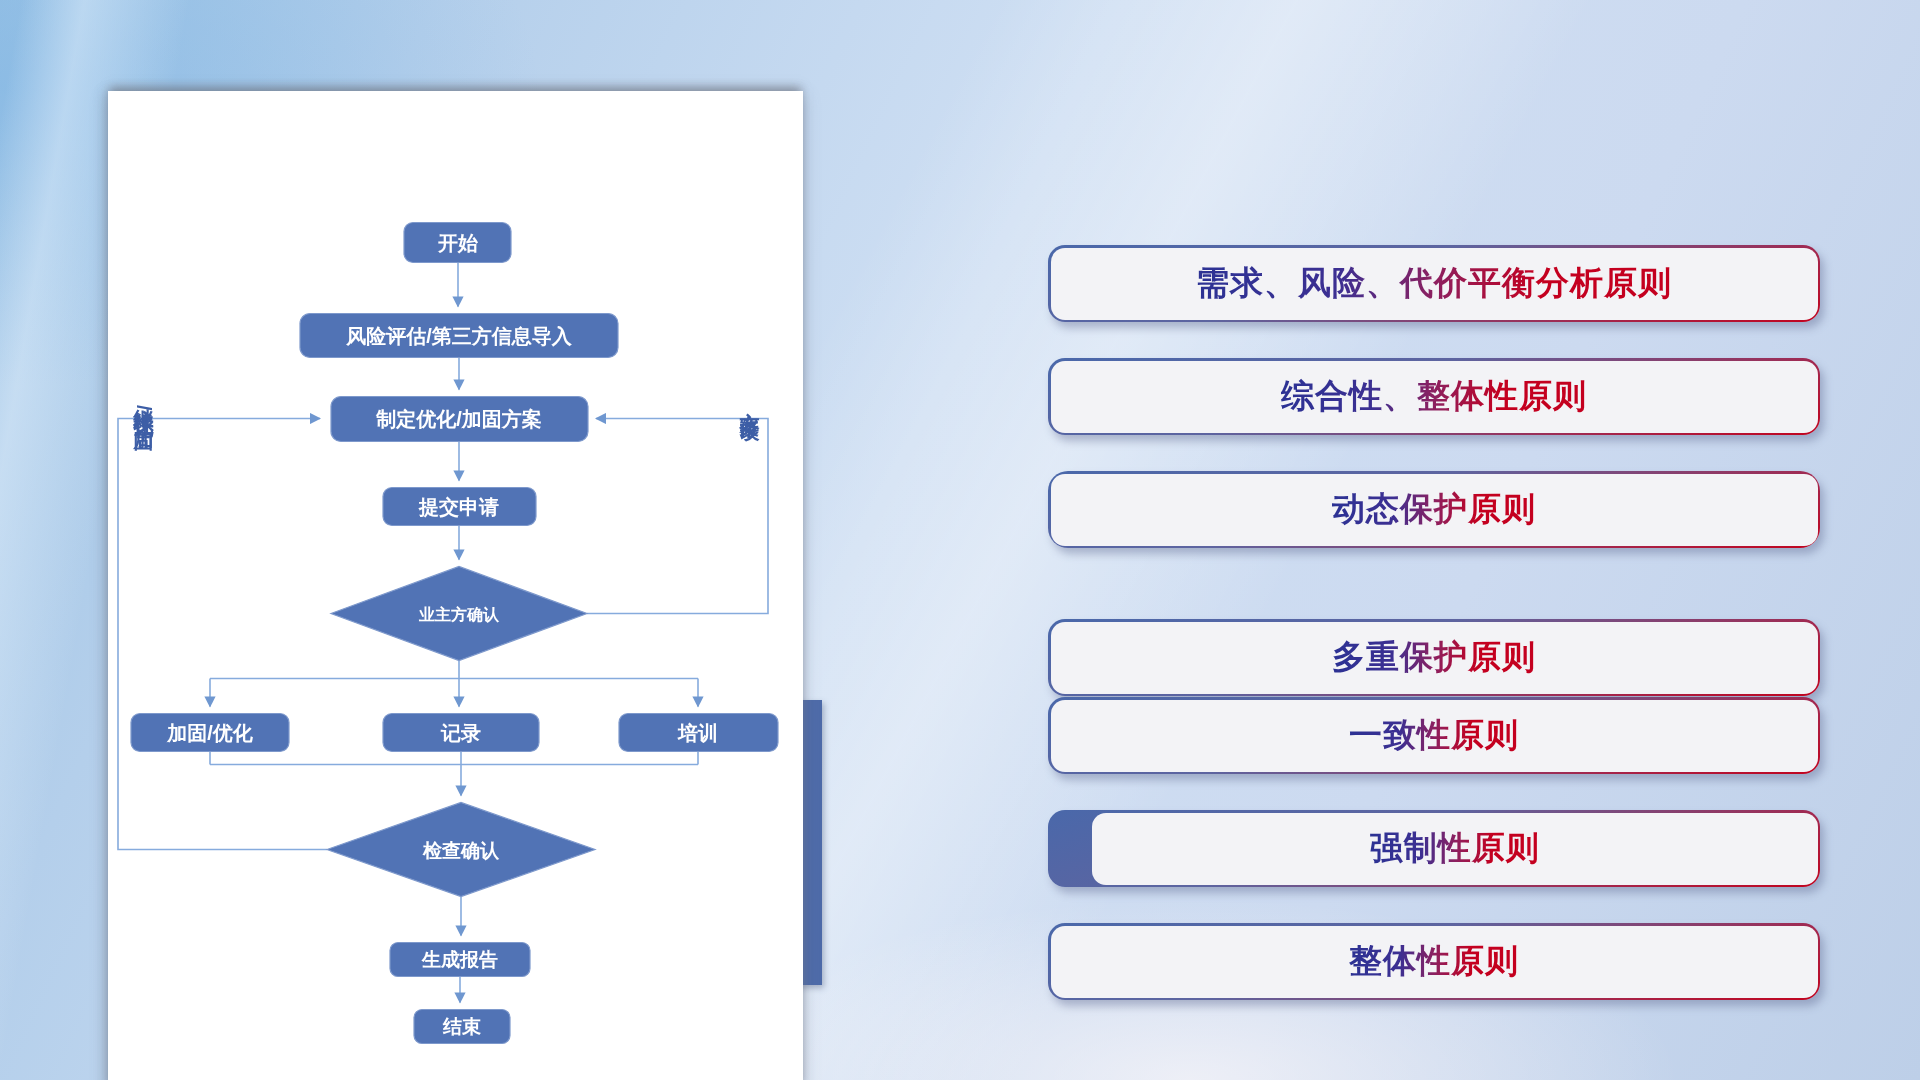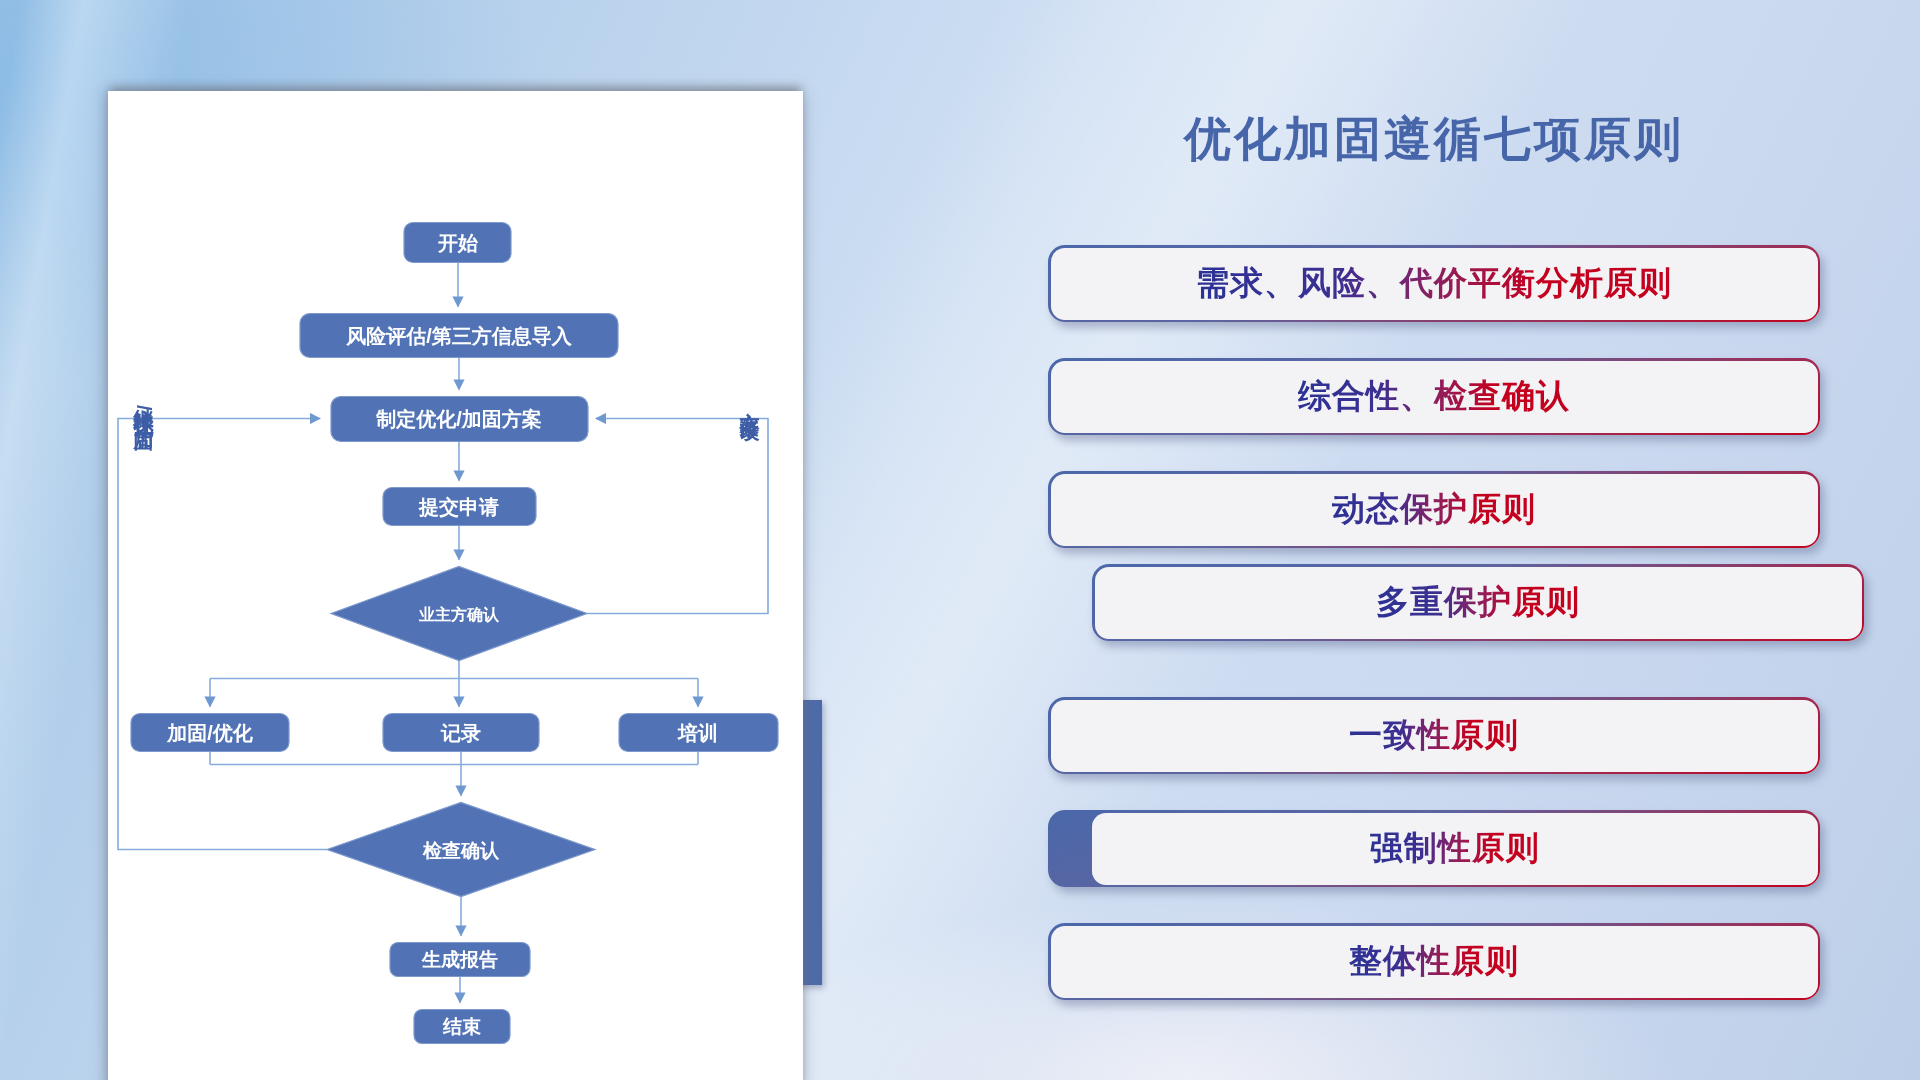--- a/index.html
+++ b/index.html
@@ -108,42 +108,41 @@
       <text class="flow-label" x="352" y="812" font-size="19">生成报告</text>
 
       <rect class="flow-node" x="306" y="856" width="96" height="34" rx="8"></rect>
       <text class="flow-label" x="354" y="879" font-size="19">结束</text>
     </svg>
 
     <div class="vlabel vlabel-left">继续优化/加固</div>
     <div class="vlabel vlabel-right">方案修改</div>
   </div>
 
-  <div class="panel-title">优化加固遵循七项原则</div>
 
   <div id="principles-list">
   <div class="principle" style="top: 245px;">
     <div class="principle-inner">
       <span class="principle-text">需求、风险、代价平衡分析原则</span>
     </div>
   </div>
 
   <div class="principle" style="top: 358px;">
     <div class="principle-inner">
-      <span class="principle-text">综合性、检查确认</span>
+      <span class="principle-text">综合性、整体性原则</span>
     </div>
   </div>
 
-  <div class="principle" style="top: 471px;">
+  <div class="principle" style="top: 471px; border-radius: 20px;">
     <div class="principle-inner">
       <span class="principle-text">动态保护原则</span>
     </div>
   </div>
 
-  <div class="principle" style="top: 564px; margin-left: 44px;">
+  <div class="principle" style="top: 619px;">
     <div class="principle-inner">
       <span class="principle-text">多重保护原则</span>
     </div>
   </div>
 
   <div class="principle" style="top: 697px; text-align: center;">
     <div class="principle-inner">
       <span class="principle-text">一致性原则</span>
     </div>
   </div>

